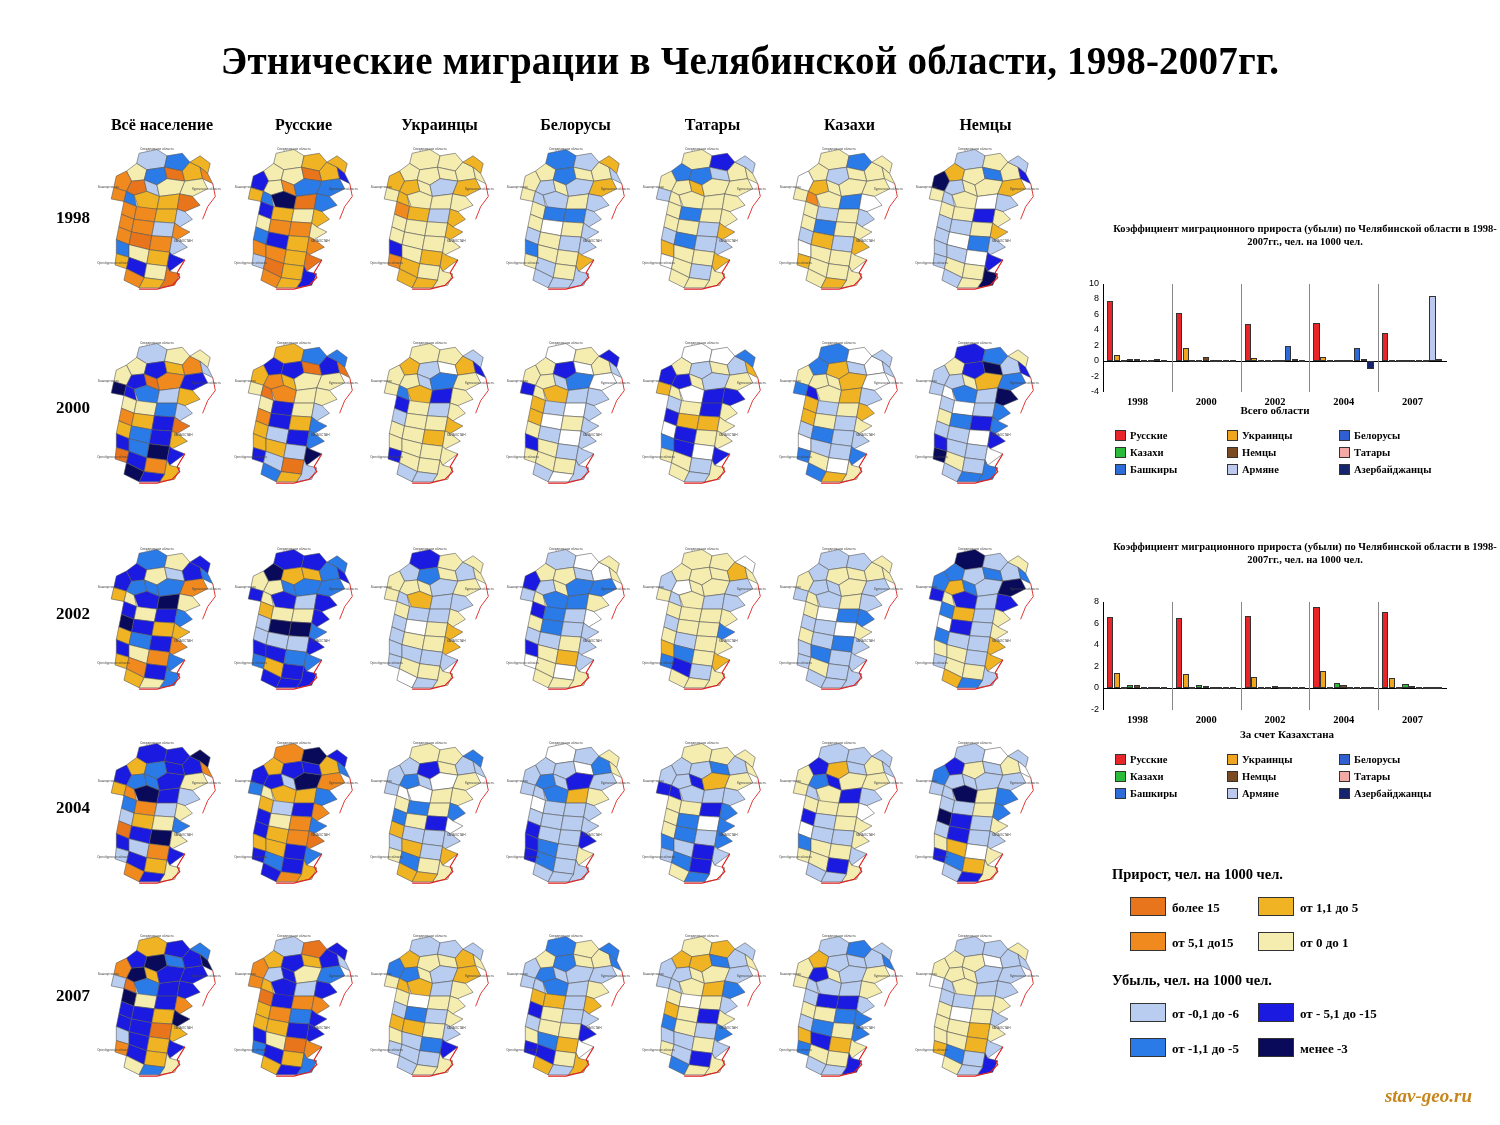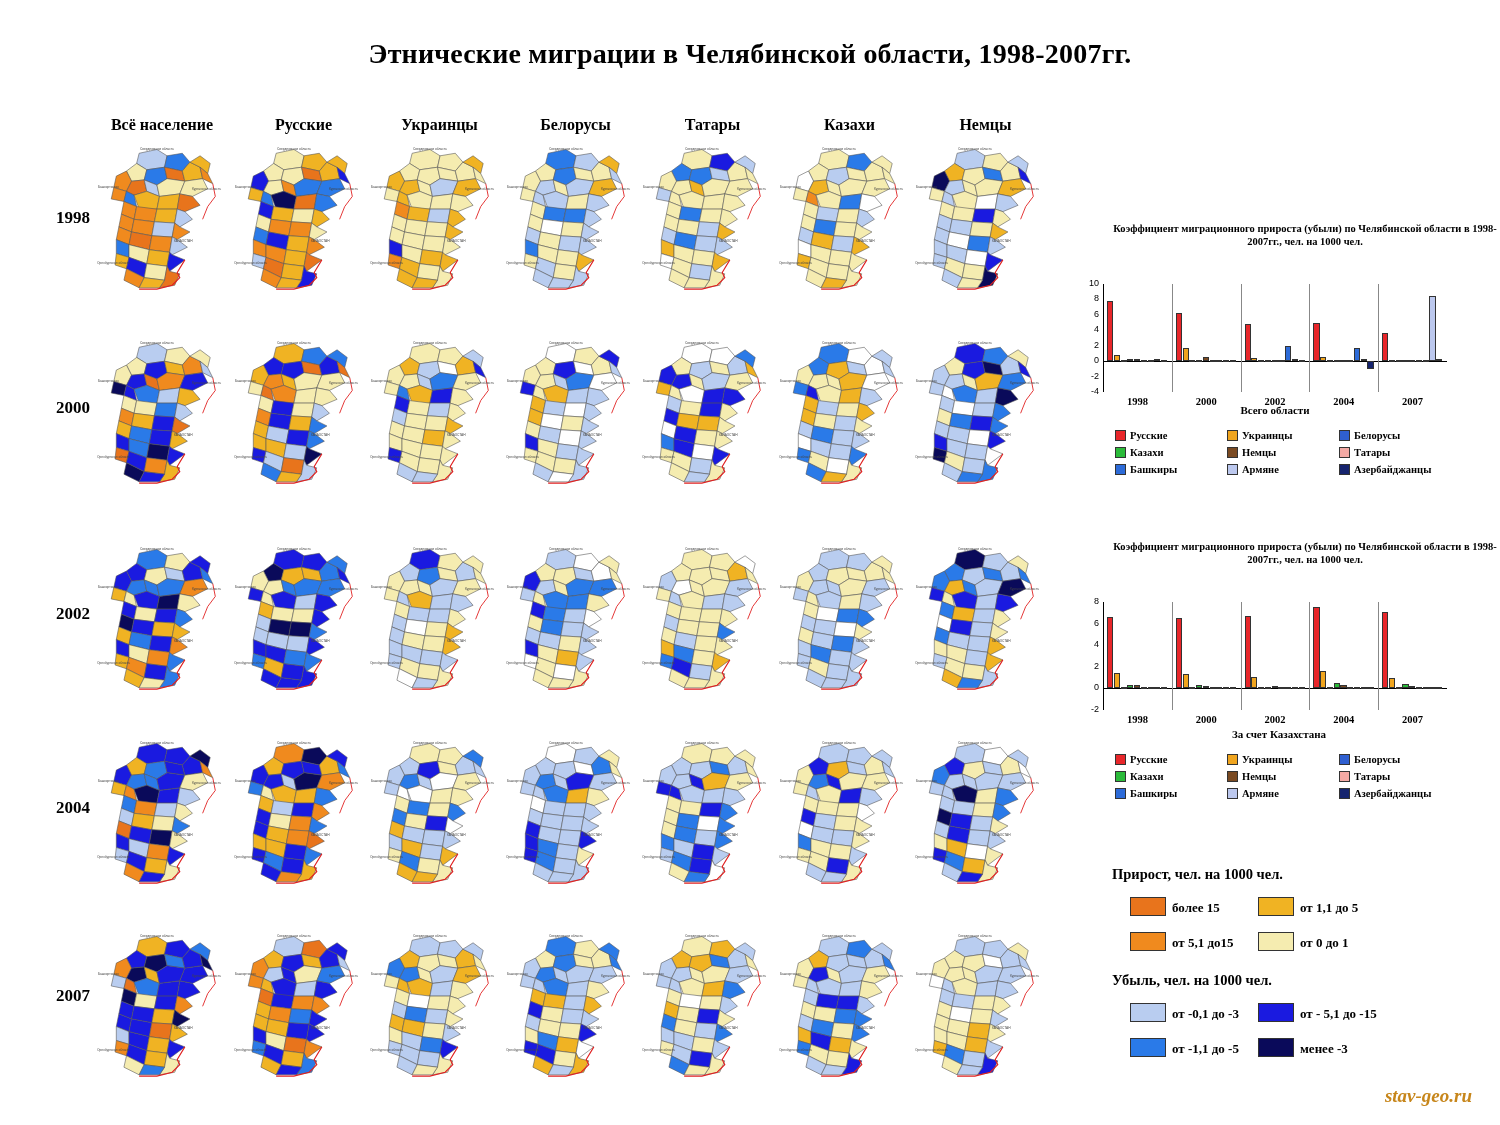--- a/index.html
+++ b/index.html
@@ -5,21 +5,21 @@
   html,body{margin:0;padding:0;}
   body{
     width:1500px;height:1125px;
     background:#ffffff;
     font-family:"Liberation Serif", serif;
     position:relative;
     overflow:hidden;
   }
   #title{
     position:absolute;left:0;top:38px;width:1500px;text-align:center;
-    font-size:28px;font-weight:bold;color:#000;letter-spacing:.2px;
+    font-size:39px;font-weight:bold;color:#000;letter-spacing:.2px;
   }
   
   .col-head{
     position:absolute;font-size:16px;font-weight:bold;text-align:center;
     color:#000;
   }
   .row-head{
     position:absolute;font-size:17px;font-weight:bold;color:#000;
     text-align:right;
   }
@@ -2038,21 +2038,21 @@
       <div class="bar" style="left:285.9555555555555px;top:75.6px;width:6.155555555555556px;height:10.800000000000011px;background:#f0a51e;"></div>
       <div class="bar" style="left:292.7111111111111px;top:85.32px;width:6.155555555555556px;height:1.0800000000000125px;background:#2f5fd0;"></div>
       <div class="bar" style="left:299.46666666666664px;top:81.53999999999999px;width:6.155555555555556px;height:4.860000000000014px;background:#2bbb3a;"></div>
       <div class="bar" style="left:306.22222222222223px;top:84.24px;width:6.155555555555556px;height:2.160000000000011px;background:#7a4a22;"></div>
       <div class="bar" style="left:312.97777777777776px;top:85.32px;width:6.155555555555556px;height:1.0800000000000125px;background:#f3a9a4;"></div>
       <div class="bar" style="left:319.73333333333335px;top:85.32px;width:6.155555555555556px;height:1.0800000000000125px;background:#2d6bd8;"></div>
       <div class="bar" style="left:326.4888888888889px;top:85.32px;width:6.155555555555556px;height:1.0800000000000125px;background:#bcc8ee;"></div>
       <div class="bar" style="left:333.2444444444444px;top:85.32px;width:6.155555555555556px;height:1.0800000000000125px;background:#16246e;"></div>
       <div class="grouplab" style="left:275.2px;top:112px;width:68.8px;">2007</div>
     </div>
-  <div class="chart-caption" style="left:4px;top:188px;">За счет Казахстана</div>
+  <div class="chart-caption" style="left:12px;top:188px;">За счет Казахстана</div>
   <div id="chart2-legend" style="position: absolute; left: 40px; top: 214px; width: 340px; height: 56px;">
       <div class="legend-item" style="position:absolute;left:0px;top:0px;">
         <span class="legend-swatch" style="background:#e8262a;"></span>
         <span class="legend-text">Русские</span>
       </div>
       <div class="legend-item" style="position:absolute;left:112px;top:0px;">
         <span class="legend-swatch" style="background:#f0a51e;"></span>
         <span class="legend-text">Украинцы</span>
       </div>
       <div class="legend-item" style="position:absolute;left:224px;top:0px;">
@@ -2092,21 +2092,21 @@
   <div class="leg-tx" style="left:1172px;top:900px;">более 15</div>
   <div class="leg-sw" style="left: 1258px; top: 897px; background: rgb(240, 179, 35);"></div>
   <div class="leg-tx" style="left:1300px;top:900px;">от 1,1 до 5</div>
   <div class="leg-sw" style="left: 1130px; top: 932px; background: rgb(240, 138, 30);"></div>
   <div class="leg-tx" style="left:1172px;top:935px;">от 5,1 до15</div>
   <div class="leg-sw" style="left: 1258px; top: 932px; background: rgb(245, 236, 176);"></div>
   <div class="leg-tx" style="left:1300px;top:935px;">от 0 до 1</div>
 
   <div class="leg-head" style="left:1112px;top:972px;">Убыль, чел. на 1000 чел.</div>
   <div class="leg-sw" style="left: 1130px; top: 1003px; background: rgb(185, 205, 240);"></div>
-  <div class="leg-tx" style="left:1172px;top:1006px;">от -0,1 до -3</div>
+  <div class="leg-tx" style="left:1172px;top:1006px;">от -0,1 до -6</div>
   <div class="leg-sw" style="left: 1258px; top: 1003px; background: rgb(26, 26, 224);"></div>
   <div class="leg-tx" style="left:1300px;top:1006px;">от - 5,1 до -15</div>
   <div class="leg-sw" style="left: 1130px; top: 1038px; background: rgb(42, 122, 232);"></div>
   <div class="leg-tx" style="left:1172px;top:1041px;">от -1,1 до -5</div>
   <div class="leg-sw" style="left: 1258px; top: 1038px; background: rgb(10, 10, 90);"></div>
   <div class="leg-tx" style="left:1300px;top:1041px;">менее -3</div>
 </div>
 
 <div id="watermark">stav-geo.ru</div>
 

